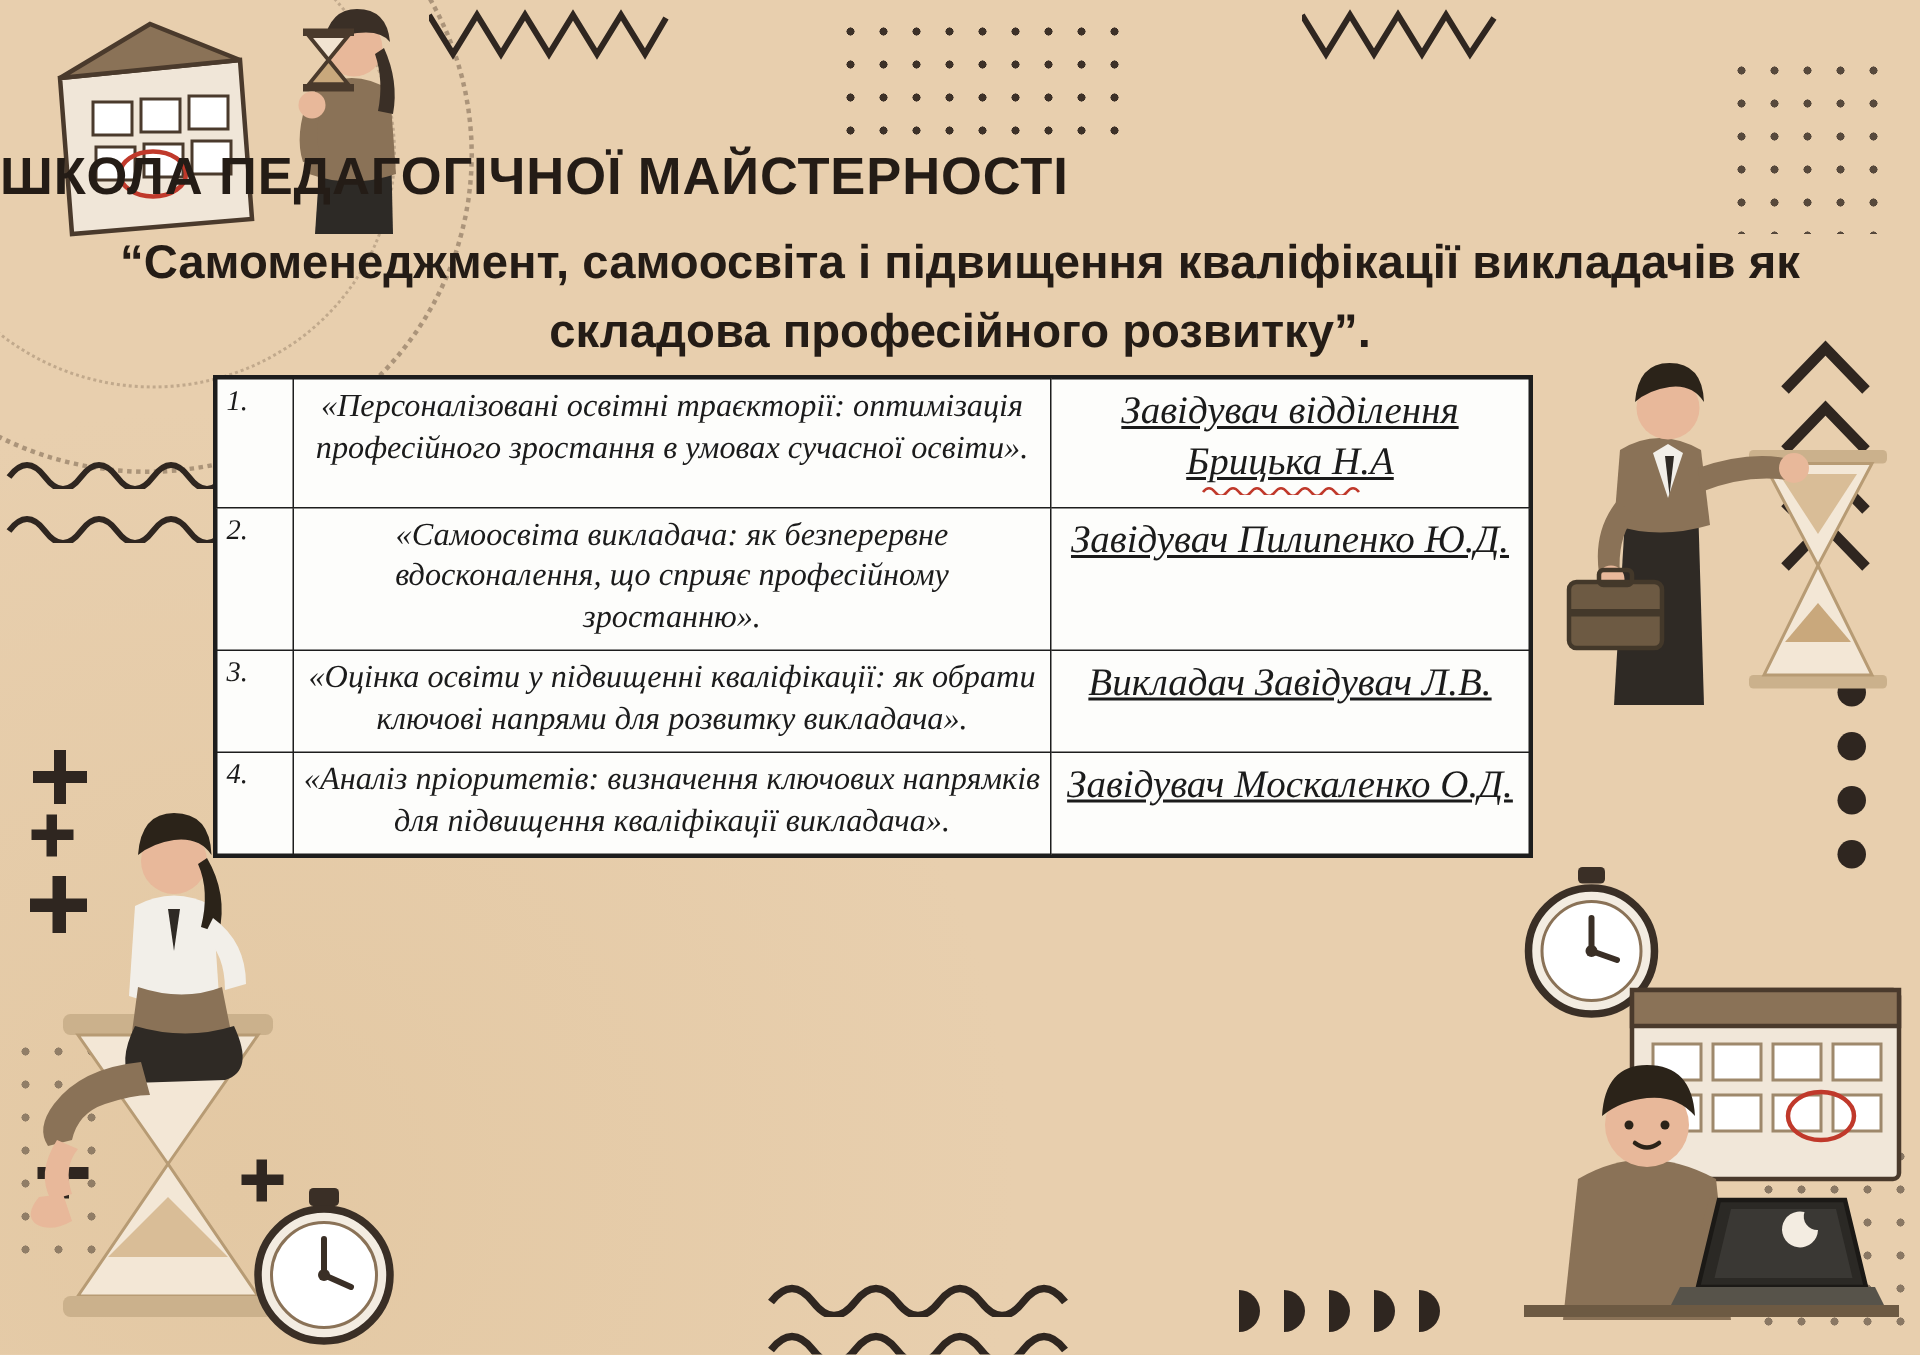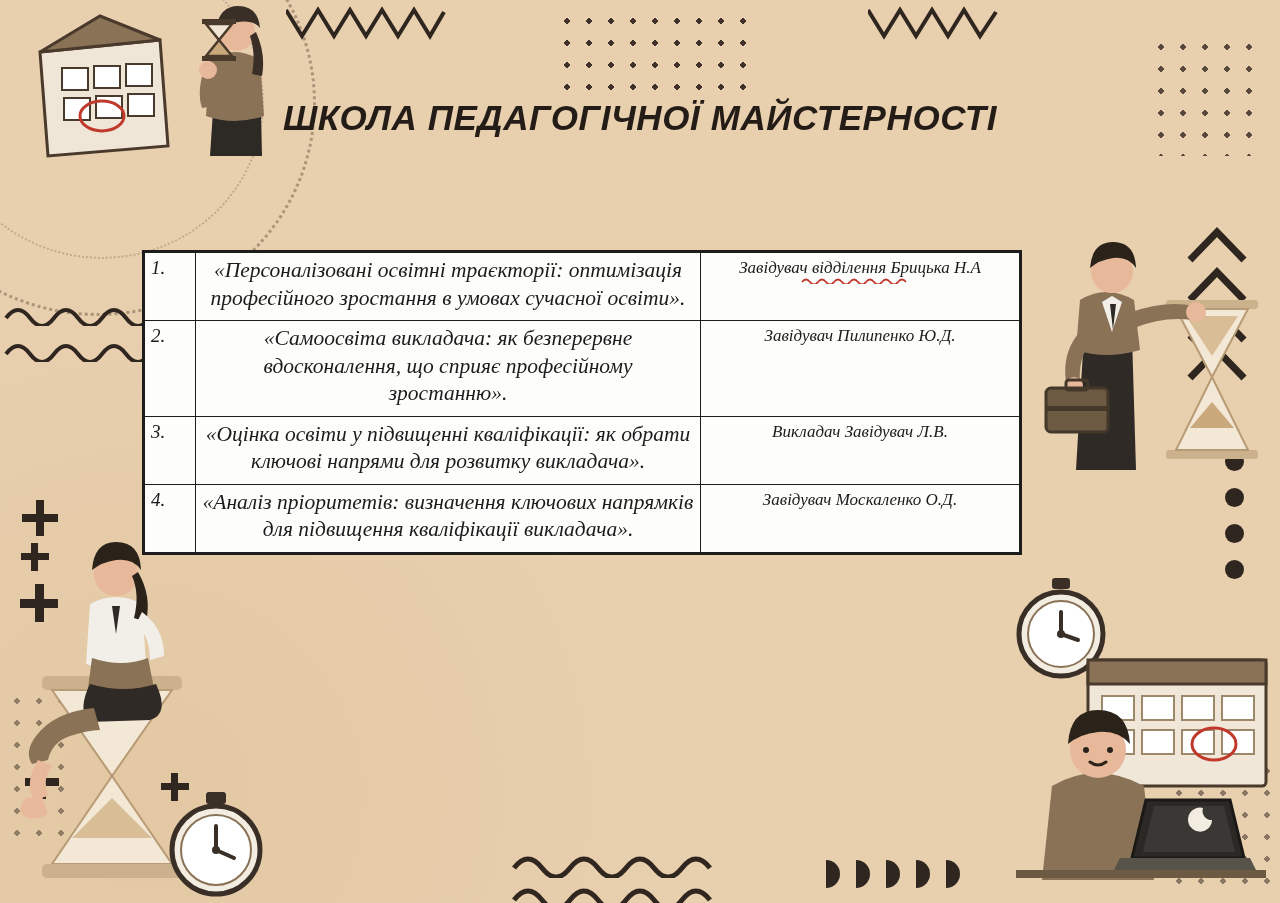--- a/index.html
+++ b/index.html
@@ -73,26 +73,24 @@
   
   .moons { left: 826px; top: 856px; }
 
   
   .illus { position: absolute; pointer-events: none; }
 
   
   .headline {
     position: absolute;
     left: 0; right: 0; top: 98px;
-    text-align: center;
     font-weight: 700;
     font-size: 35px;
     letter-spacing: .6px;
     color: #241c16;
-    font-style: italic;
   }
   .subtitle {
     position: absolute;
     left: 60px; right: 60px; top: 152px;
     text-align: center;
     font-weight: 700;
     font-size: 31.5px;
     line-height: 1.45;
     color: #241c16;
   }
@@ -127,23 +125,24 @@
   td.topic {
     width: 492px;
     text-align: center;
     font-size: 21.5px;
     line-height: 1.28;
     padding-top: 6px;
     margin-top: 36px;
   }
   td.person {
     text-align: center;
-    font-size: 17px;
+    font-size: 26px;
     line-height: 1.3;
     padding-top: 6px;
+    text-decoration: underline;
   }
   .person-inner { display: block; }
 
   
   .squiggle {
     display: block;
     height: 7px;
     width: 118px;
     margin: -2px auto 0 auto;
   }
@@ -385,20 +384,21 @@
       <path d="M130 106 l84 0 l14 58 l-112 0 Z" fill="#2b2925" stroke="#1b1916" stroke-width="3"></path>
       <path d="M138 112 l70 0 l11 46 l-92 0 Z" fill="#3a3834"></path>
       <path d="M196 126 a12 12 0 1 1 -9 -12 a9 9 0 0 0 9 12 Z" fill="#f3ece1"></path>
       <path d="M104 164 l130 0 l6 12 l-142 0 Z" fill="#57534a"></path>
 
       <rect x="0" y="176" width="250" height="8" fill="#6d5a43"></rect>
     </svg>
   </div>
 
   <div class="headline">ШКОЛА ПЕДАГОГІЧНОЇ МАЙСТЕРНОСТІ</div>
+  <div class="subtitle">“Самоменеджмент, самоосвіта і підвищення кваліфікації викладачів як складова професійного розвитку”.</div>
 
   <div class="tbl-wrap">
     <table class="schedule">
       <tbody>
         <tr>
           <td class="num">1.</td>
           <td class="topic">«Персоналізовані освітні траєкторії: оптимізація професійного зростання в умовах сучасної освіти».</td>
           <td class="person">
             <span class="person-inner">Завідувач відділення Брицька Н.А</span>
             <svg class="squiggle" viewBox="0 0 118 7">

